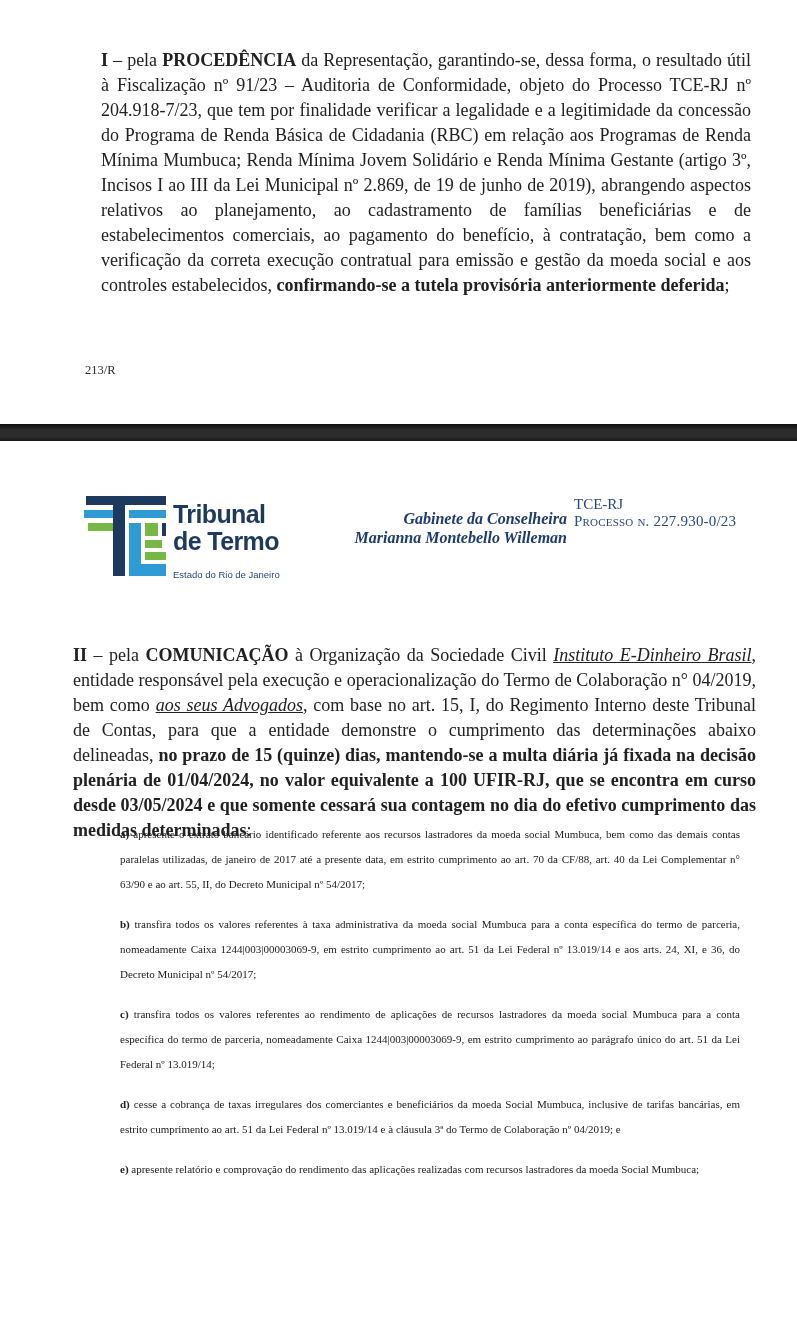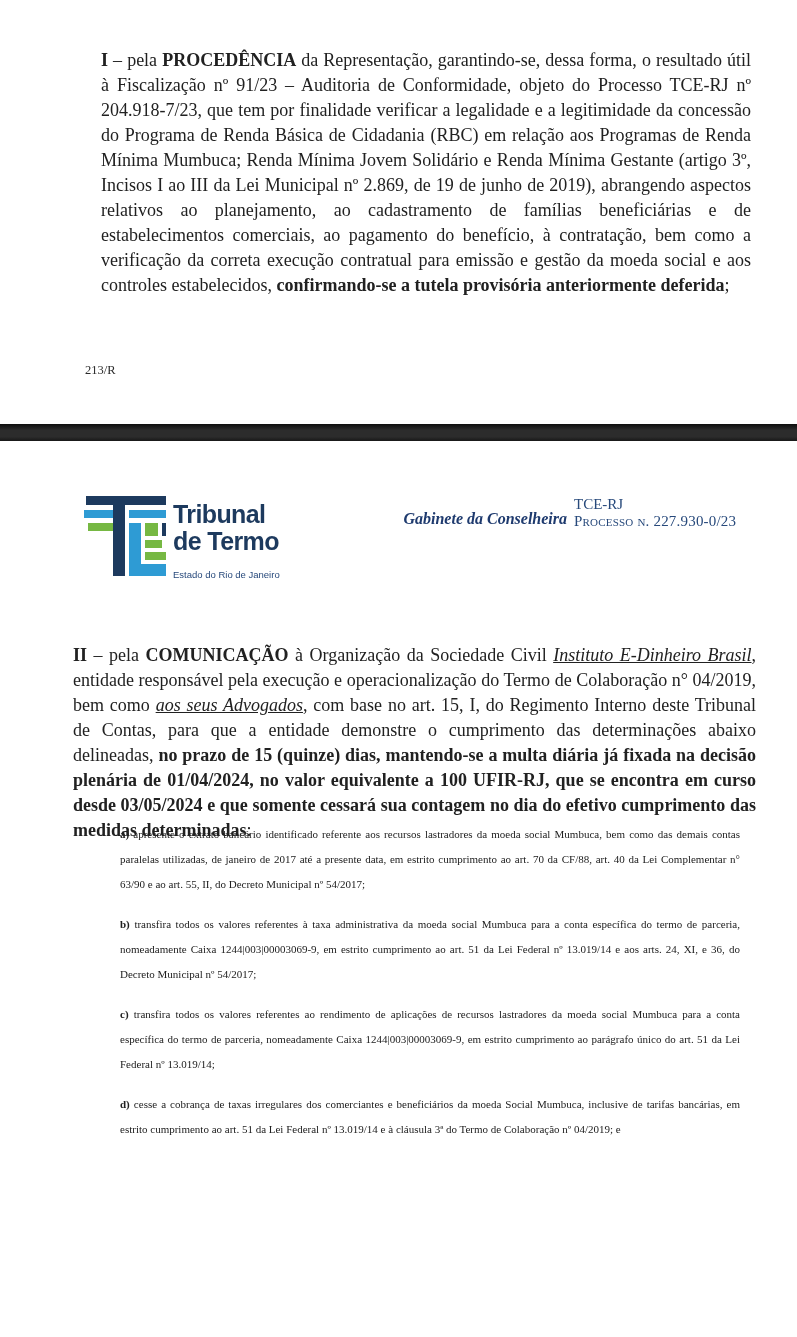--- a/index.html
+++ b/index.html
@@ -73,29 +73,31 @@
   </svg>
 
   <div class="logo-text">
     <div class="logo-line1">Tribunal</div>
     <div class="logo-line2">de Termo</div>
     <div class="logo-line3">Estado do Rio de Janeiro</div>
   </div>
 
   <div class="gabinete">
     <div>Gabinete da Conselheira</div>
+    <div>Marianna Montebello Willeman</div>
   </div>
 
   <div class="process-block">
     <div>TCE-RJ</div>
     <div class="process-line2">Processo n. 227.930-0/23</div>
   </div>
 
   <p class="para para2"><span class="b">II</span><span> – pela </span><span class="b">COMUNICAÇÃO</span><span> à Organização da Sociedade Civil </span><span class="i u">Instituto E-Dinheiro Brasil</span><span>, entidade responsável pela execução e operacionalização do Termo de Colaboração n° 04/2019, bem como </span><span class="i u">aos seus Advogados</span><span>, com base no art. 15, I, do Regimento Interno deste Tribunal de Contas, para que a entidade demonstre o cumprimento das determinações abaixo delineadas, </span><span class="b">no prazo de 15 (quinze) dias, mantendo-se a multa diária já fixada na decisão plenária de 01/04/2024, no valor equivalente a 100 UFIR-RJ, que se encontra em curso desde 03/05/2024 e que somente cessará sua contagem no dia do efetivo cumprimento das medidas determinadas</span><span>:</span></p>
 
   <div class="items">
     <p class="item"><span class="b">a)</span><span> apresente o extrato bancário identificado referente aos recursos lastradores da moeda social Mumbuca, bem como das demais contas paralelas utilizadas, de janeiro de 2017 até a presente data, em estrito cumprimento ao art. 70 da CF/88, art. 40 da Lei Complementar n° 63/90 e ao art. 55, II, do Decreto Municipal nº 54/2017;</span></p>
     <p class="item"><span class="b">b)</span><span> transfira todos os valores referentes à taxa administrativa da moeda social Mumbuca para a conta específica do termo de parceria, nomeadamente Caixa 1244|003|00003069-9, em estrito cumprimento ao art. 51 da Lei Federal nº 13.019/14 e aos arts. 24, XI, e 36, do Decreto Municipal nº 54/2017;</span></p>
     <p class="item"><span class="b">c)</span><span> transfira todos os valores referentes ao rendimento de aplicações de recursos lastradores da moeda social Mumbuca para a conta específica do termo de parceria, nomeadamente Caixa 1244|003|00003069-9, em estrito cumprimento ao parágrafo único do art. 51 da Lei Federal nº 13.019/14;</span></p>
     <p class="item"><span class="b">d)</span><span> cesse a cobrança de taxas irregulares dos comerciantes e beneficiários da moeda Social Mumbuca, inclusive de tarifas bancárias, em estrito cumprimento ao art. 51 da Lei Federal nº 13.019/14 e à cláusula 3ª do Termo de Colaboração nº 04/2019; e</span></p>
+    <p class="item"><span class="b">e)</span><span> apresente relatório e comprovação do rendimento das aplicações realizadas com recursos lastradores da moeda Social Mumbuca;</span></p>
   </div>
 
 </div>
 
 </body></html>

